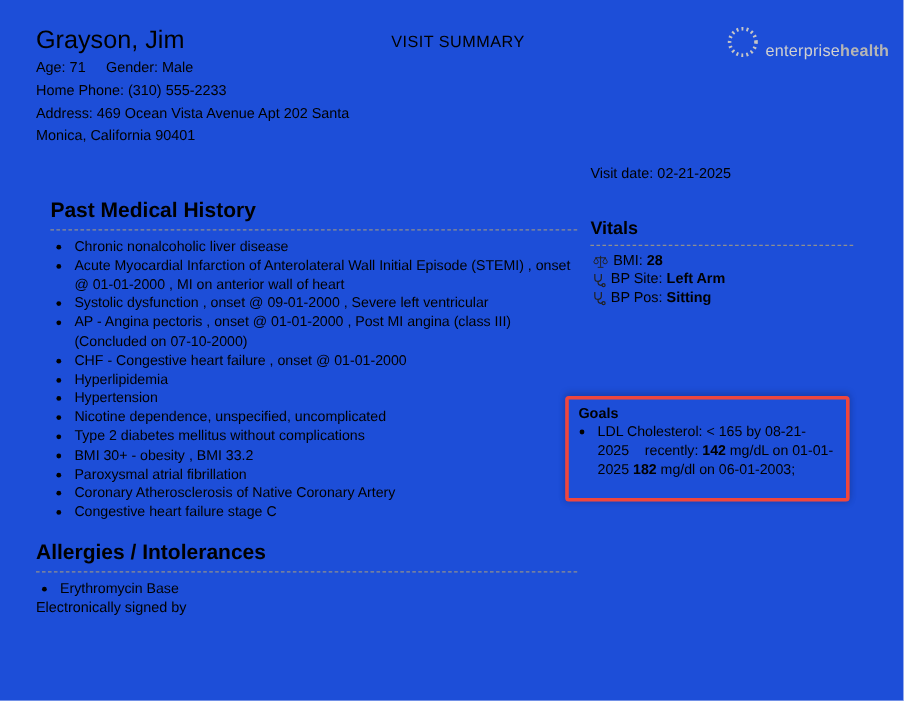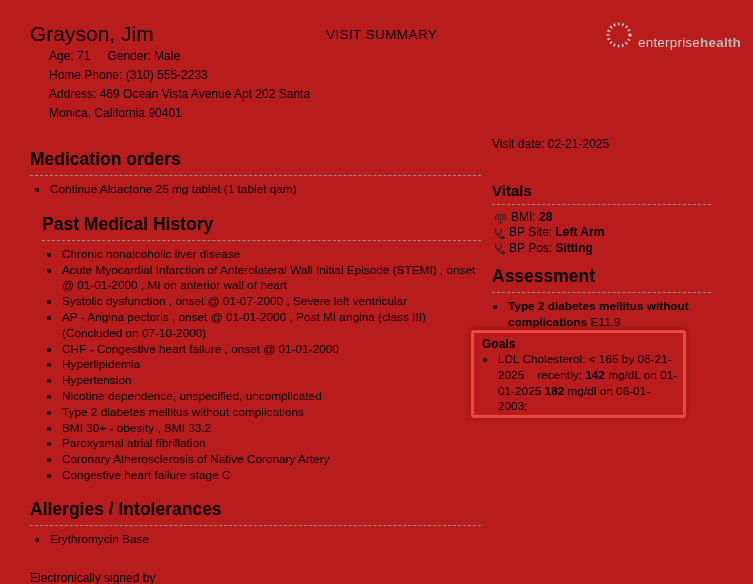--- a/index.html
+++ b/index.html
@@ -1,60 +1,60 @@
 <!DOCTYPE html>
 <html><head>
 <meta charset="utf-8">
 <style>
   html,body { margin:0; padding:0; background:#ffffff; }
   body { width:753px; height:584px; font-family:"Liberation Sans", sans-serif; color:#000; }
-  .page { position:relative; width:753px; height:584px; background:#b91c1c; overflow:hidden; }
+  .page { position:relative; width:753px; height:584px; background:#1d4ed8; overflow:hidden; }
 
   
   .patient-name { position:absolute; left:30px; top:22px; font-size:21px; line-height:24px; font-weight:400; }
   .doc-title { position:absolute; left:326px; top:27px; font-size:13.5px; letter-spacing:0.4px; }
   .logo { position:absolute; right:12px; top:20px; display:flex; align-items:flex-end; gap:4px; }
   .logo-text { font-size:13.5px; letter-spacing:0.2px; }
   .logo-text .lt1 { color:#d0d0d0; }
   .logo-text .lt2 { color:#b5b5b5; font-weight:bold; }
 
-  .patient-info { position:absolute; left:30px; top:47px; width:268px; font-size:12px; line-height:19px;margin-left:19px; }
+  .patient-info { position:absolute; left:30px; top:47px; width:268px; font-size:12px; line-height:19px; }
   .patient-info .gap { display:inline-block; width:17px; }
 
   
   .h-lg { font-size:17.5px; line-height:21px; font-weight:bold; padding-bottom:5px;
           border-bottom:1px dashed #8f8f8f; }
   .h-md { font-size:15px; line-height:18px; font-weight:bold; padding-bottom:4px;
           border-bottom:1px dashed #8f8f8f; }
 
   
   ul.doc-list { margin:6px 0 0 0; padding-left:19px; list-style:disc; }
   ul.doc-list li { font-size:11.8px; line-height:15.8px; padding-left:1px; }
 
   
   .left-col { position:absolute; left:30px; top:149px; width:451px; }
   .sec-pmh { margin-top:16px;margin-left:12px; }
   .sec-allergies { margin-top:15px; }
-  .signed-line { margin-top:23px; font-size:12px; line-height:15px; }
+  .signed-line { margin-top:0; font-size:12px; line-height:15px; }
 
   
   .right-col { position:absolute; left:492px; top:137px; width:219px; }
   .visit-date { font-size:12px; line-height:15px; }
   .sec-vitals { margin-top:30px; }
   .vitals-rows { margin-top:5px; padding-left:2px; }
   .vrow { display:flex; align-items:center; font-size:12px; line-height:15.4px; }
   .vrow .vicon { display:inline-flex; margin-right:4px; flex:0 0 auto; }
   .vrow .vlabel { white-space:pre; }
   .bold { font-weight:bold; }
   .sec-assessment { margin-top:10px; }
   .sec-assessment ul.doc-list { padding-left:15px; }
   .sec-assessment li { font-size:12px; line-height:15.8px; }
 
   
-  .goals-box { position:absolute; left:471px; top:330px; width:215px; height:88px;
+  .goals-box { position:absolute; left:471px; top:330px; width:237px; height:88px;
                box-sizing:border-box; border:3px solid #ef463d; border-radius:3px;
                padding:4px 5px 4px 8px;
                box-shadow:0 -2px 6px rgba(0,0,0,0.18), 0 2px 6px rgba(0,0,0,0.08); }
   .goals-title { font-size:12px; font-weight:bold; line-height:15px; }
   .goals-box ul.doc-list { margin-top:0; padding-left:15px; }
   .goals-box li { font-size:12px; line-height:16.3px; }
 </style>
 </head>
 <body>
 
@@ -73,33 +73,27 @@
   </div>
 
   <div class="patient-info">
     <div><span>Age: 71</span><span class="gap"></span><span>Gender: Male</span></div>
     <div>Home Phone: (310) 555-2233</div>
     <div>Address: 469 Ocean Vista Avenue Apt 202 Santa Monica, California 90401</div>
   </div>
 
   <div class="left-col">
 
-    <div class="sec-med">
-      <div class="h-lg">Medication orders</div>
-      <ul class="doc-list">
-        <li>Continue Aldactone 25 mg tablet (1 tablet qam)</li>
-      </ul>
-    </div>
 
     <div class="sec-pmh">
       <div class="h-lg">Past Medical History</div>
       <ul class="doc-list">
         <li>Chronic nonalcoholic liver disease</li>
         <li>Acute Myocardial Infarction of Anterolateral Wall Initial Episode (STEMI) , onset @ 01-01-2000 , MI on anterior wall of heart</li>
-        <li>Systolic dysfunction , onset @ 01-07-2000 , Severe left ventricular</li>
+        <li>Systolic dysfunction , onset @ 09-01-2000 , Severe left ventricular</li>
         <li>AP - Angina pectoris , onset @ 01-01-2000 , Post MI angina (class III) (Concluded on 07-10-2000)</li>
         <li>CHF - Congestive heart failure , onset @ 01-01-2000</li>
         <li>Hyperlipidemia</li>
         <li>Hypertension</li>
         <li>Nicotine dependence, unspecified, uncomplicated</li>
         <li>Type 2 diabetes mellitus without complications</li>
         <li>BMI 30+ - obesity , BMI 33.2</li>
         <li>Paroxysmal atrial fibrillation</li>
         <li>Coronary Atherosclerosis of Native Coronary Artery</li>
         <li>Congestive heart failure stage C</li>
@@ -159,26 +153,20 @@
               <circle cx="10.6" cy="12.4" r="1.5"></circle>
             </svg>
           </span>
           <span class="vlabel">BP Pos: </span>
           <span class="bold">Sitting</span>
         </div>
 
       </div>
     </div>
 
-    <div class="sec-assessment">
-      <div class="h-lg">Assessment</div>
-      <ul class="doc-list">
-        <li><span class="bold">Type 2 diabetes mellitus without complications</span><span> E11.9</span></li>
-      </ul>
-    </div>
 
   </div>
 
   <div class="goals-box">
     <div class="goals-title">Goals</div>
     <ul class="doc-list">
       <li><span>LDL Cholesterol: &lt; 165 by 08-21-2025&nbsp;&nbsp;&nbsp;&nbsp;recently: </span><span class="bold">142</span><span> mg/dL on 01-01-2025 </span><span class="bold">182</span><span> mg/dl on 06-01-2003;</span></li>
     </ul>
   </div>
 

